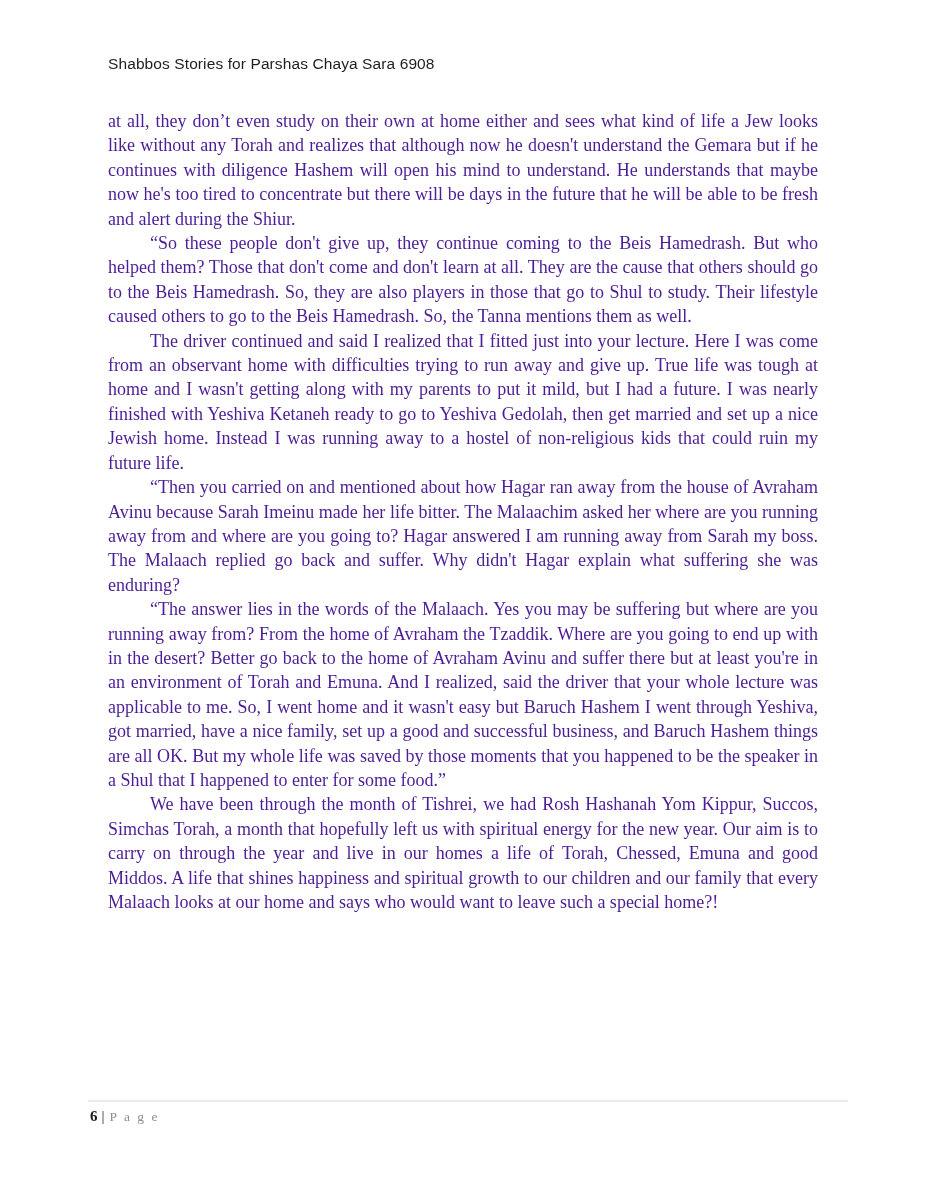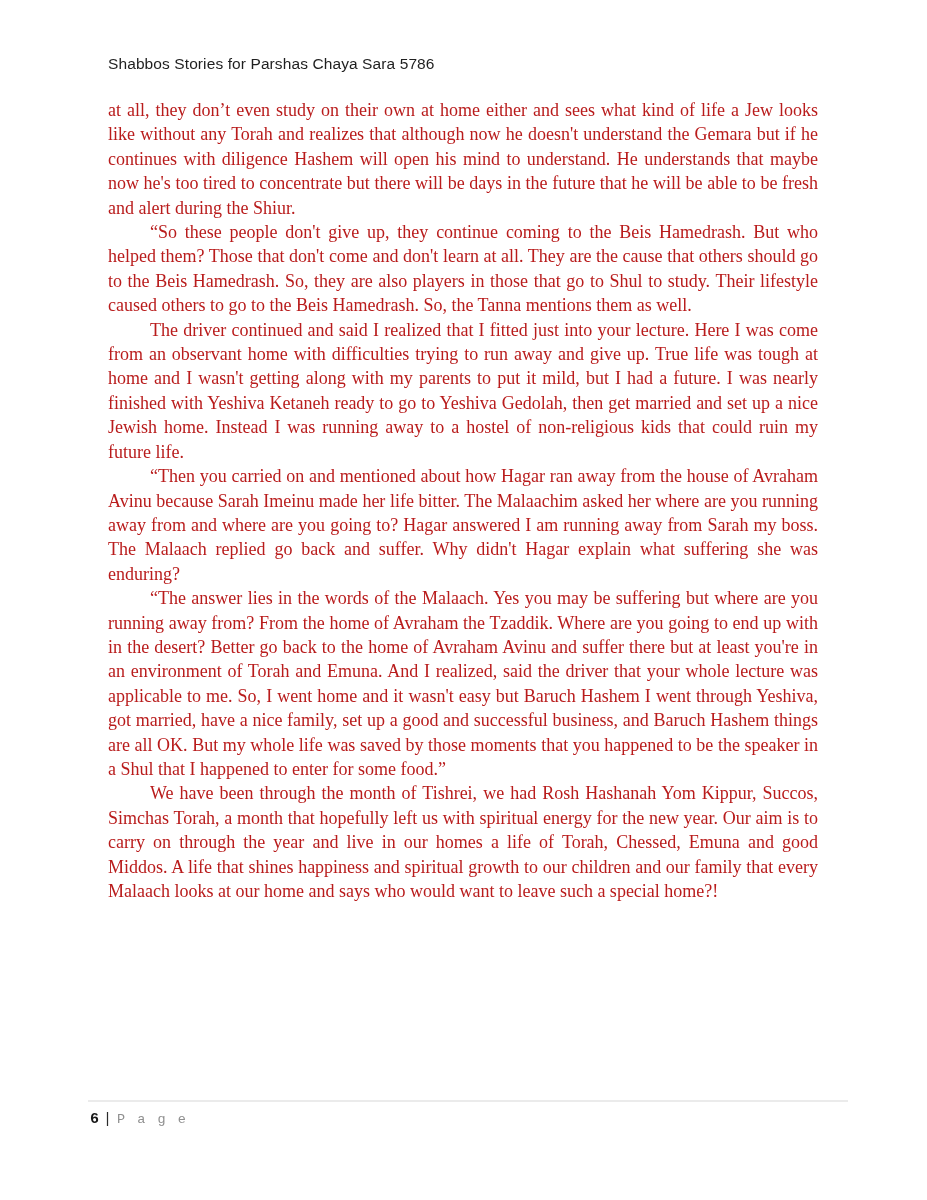--- a/index.html
+++ b/index.html
@@ -20,26 +20,26 @@
     top: 54px;
     font-family: "Liberation Sans", sans-serif;
     font-size: 15.5px;
     line-height: 19px;
     color: #1f1f1f;
     letter-spacing: 0.1px;
   }
   .doc-body {
     position: absolute;
     left: 108px;
-    top: 98px;
+    top: 109px;
     width: 710px;
     font-family: "Liberation Serif", "DejaVu Serif", serif;
     font-size: 18px;
     line-height: 24.4px;
-    color: #b91c1c;
+    color: #4c1d95;
     text-align: justify;
   }
   .doc-body p {
     margin: 0;
     padding: 0;
   }
   .doc-body p.indent {
     text-indent: 42px;
   }
   .doc-body p.reprint {
@@ -52,23 +52,23 @@
     left: 88px;
     top: 1100px;
     width: 760px;
     height: 0;
     border-top: 2px solid #ebebeb;
   }
   .doc-footer {
     position: absolute;
     left: 90px;
     top: 1106px;
-    font-family: Liberation Mono, monospace;
+    font-family: Liberation Serif, serif;
     font-size: 15px;
-    line-height: 28px;
+    line-height: 20px;
     color: #1a1a1a;
     white-space: nowrap;
   }
   .doc-footer .page-num {
     font-weight: 700;
     color: #1a1a1a;
   }
   .doc-footer .sep {
     margin: 0 5px 0 4px;
     color: #2b2b2b;
@@ -78,21 +78,21 @@
     color: #8f8f8f;
     font-size: 13.5px;
     letter-spacing: 2px;
   }
 </style>
 </head>
 <body>
 
 <div class="page">
 
-  <div class="doc-header">Shabbos Stories for Parshas Chaya Sara 5786</div>
+  <div class="doc-header">Shabbos Stories for Parshas Chaya Sara 6908</div>
 
   <div class="doc-body">
     <p>at all, they don’t even study on their own at home either and sees what kind of life a Jew looks like without any Torah and realizes that although now he doesn't understand the Gemara but if he continues with diligence Hashem will open his mind to understand. He understands that maybe now he's too tired to concentrate but there will be days in the future that he will be able to be fresh and alert during the Shiur.</p>
     <p class="indent">“So these people don't give up, they continue coming to the Beis Hamedrash. But who helped them? Those that don't come and don't learn at all. They are the cause that others should go to the Beis Hamedrash. So, they are also players in those that go to Shul to study. Their lifestyle caused others to go to the Beis Hamedrash. So, the Tanna mentions them as well.</p>
     <p class="indent">The driver continued and said I realized that I fitted just into your lecture. Here I was come from an observant home with difficulties trying to run away and give up. True life was tough at home and I wasn't getting along with my parents to put it mild, but I had a future. I was nearly finished with Yeshiva Ketaneh ready to go to Yeshiva Gedolah, then get married and set up a nice Jewish home. Instead I was running away to a hostel of non-religious kids that could ruin my future life.</p>
     <p class="indent">“Then you carried on and mentioned about how Hagar ran away from the house of Avraham Avinu because Sarah Imeinu made her life bitter. The Malaachim asked her where are you running away from and where are you going to? Hagar answered I am running away from Sarah my boss. The Malaach replied go back and suffer. Why didn't Hagar explain what suffering she was enduring?</p>
     <p class="indent">“The answer lies in the words of the Malaach. Yes you may be suffering but where are you running away from? From the home of Avraham the Tzaddik. Where are you going to end up with in the desert? Better go back to the home of Avraham Avinu and suffer there but at least you're in an environment of Torah and Emuna. And I realized, said the driver that your whole lecture was applicable to me. So, I went home and it wasn't easy but Baruch Hashem I went through Yeshiva, got married, have a nice family, set up a good and successful business, and Baruch Hashem things are all OK. But my whole life was saved by those moments that you happened to be the speaker in a Shul that I happened to enter for some food.”</p>
     <p class="indent">We have been through the month of Tishrei, we had Rosh Hashanah Yom Kippur, Succos, Simchas Torah, a month that hopefully left us with spiritual energy for the new year. Our aim is to carry on through the year and live in our homes a life of Torah, Chessed, Emuna and good Middos. A life that shines happiness and spiritual growth to our children and our family that every Malaach looks at our home and says who would want to leave such a special home?!</p>
   </div>
 

